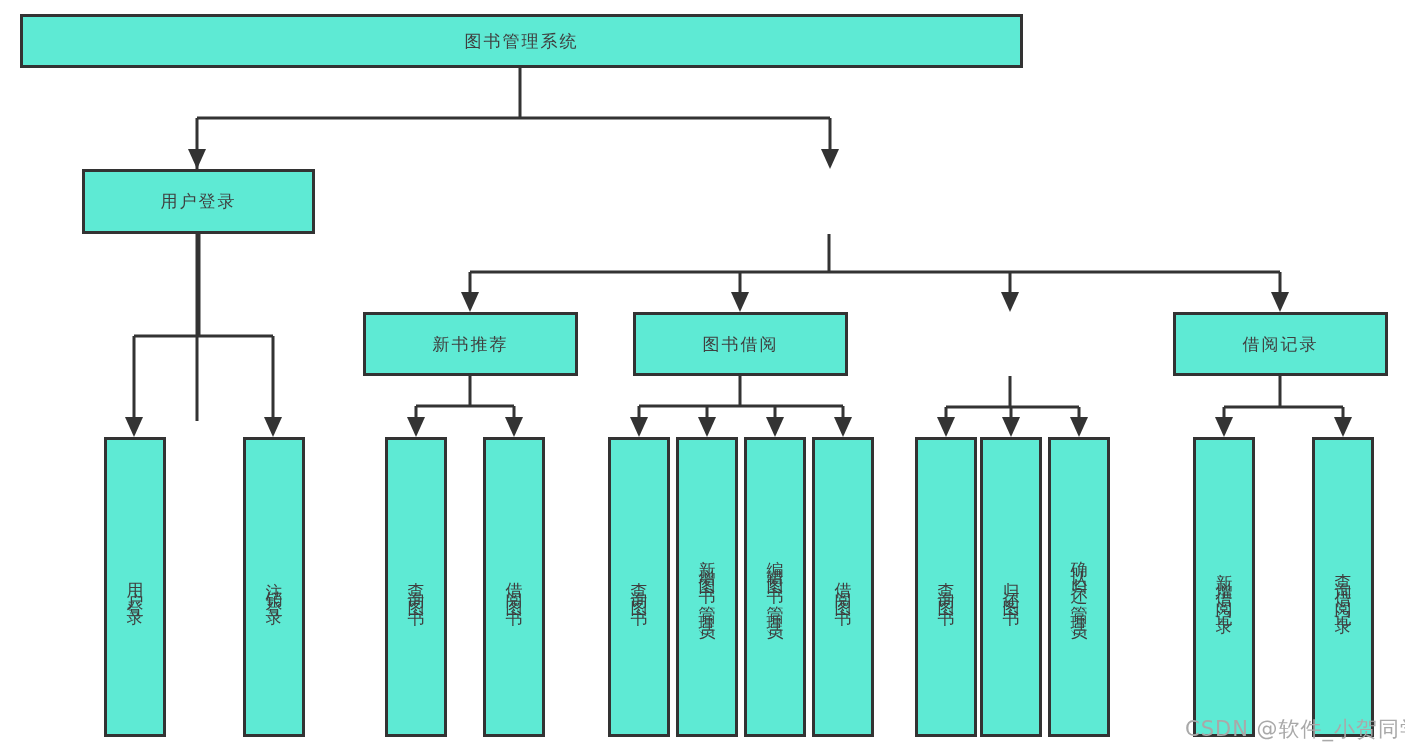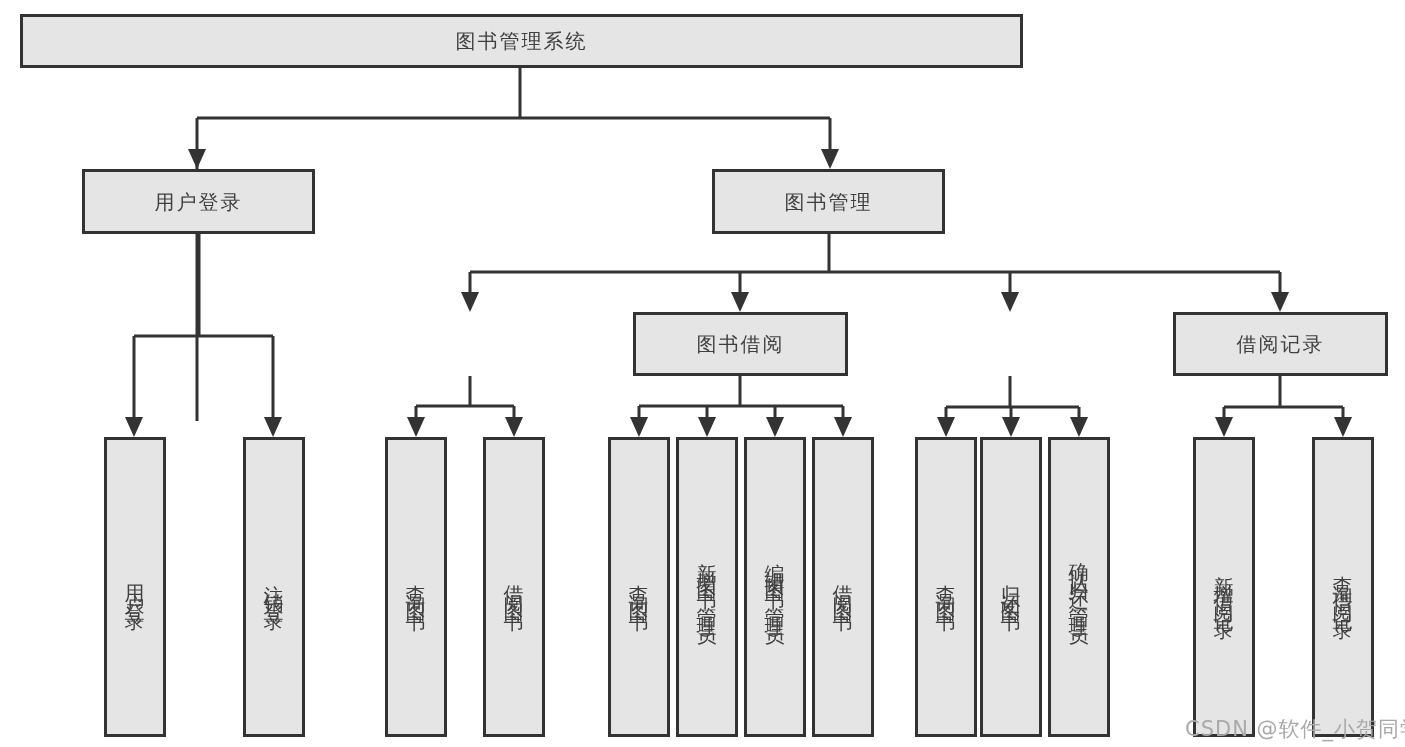--- a/index.html
+++ b/index.html
@@ -15,26 +15,26 @@
     width:1405px;height:747px;
     background:var(--background);
     overflow:hidden;
     font-family:"DejaVu Sans","Liberation Sans",sans-serif;
   }
   .connectors{position:absolute;left:0;top:0;width:1405px;height:747px;z-index:1;}
   .node{
     position:absolute;
     box-sizing:border-box;
     border:3px solid var(--box-border);
-    background:#e5e5e5;
+    background:#5eead4;
     color:var(--text);
     display:flex;
     align-items:center;
     justify-content:center;
-    font-size:20px;
+    font-size:17px;
     line-height:1;
     z-index:2;
     white-space:nowrap;
   }
   .hnode{letter-spacing:2px;}
   .leaf{
     writing-mode:vertical-rl;
     text-orientation:mixed;
     letter-spacing:9px;
     width:62px;height:300px;top:437px;
@@ -114,22 +114,22 @@
       <polygon points="1002,417 1020,417 1011,437"></polygon>
       <polygon points="1070,417 1088,417 1079,437"></polygon>
       <polygon points="1215,417 1233,417 1224,437"></polygon>
       <polygon points="1334,417 1352,417 1343,437"></polygon>
     </g>
   </svg>
 
   <div class="node hnode root-node">图书管理系统</div>
 
   <div class="node hnode n-user-login">用户登录</div>
-  <div class="node hnode n-book-mgmt">图书管理</div>
 
+  <div class="node hnode n-sec n-new-rec">新书推荐</div>
   <div class="node hnode n-sec n-book-borrow">图书借阅</div>
   <div class="node hnode n-sec n-borrow-records">借阅记录</div>
 
   <div class="node leaf lf-g1a">用户登录</div>
   <div class="node leaf lf-g1b">注销登录</div>
 
   <div class="node leaf lf-g2a">查询图书</div>
   <div class="node leaf lf-g2b">借阅图书</div>
 
   <div class="node leaf lf-g3a">查询图书</div>

